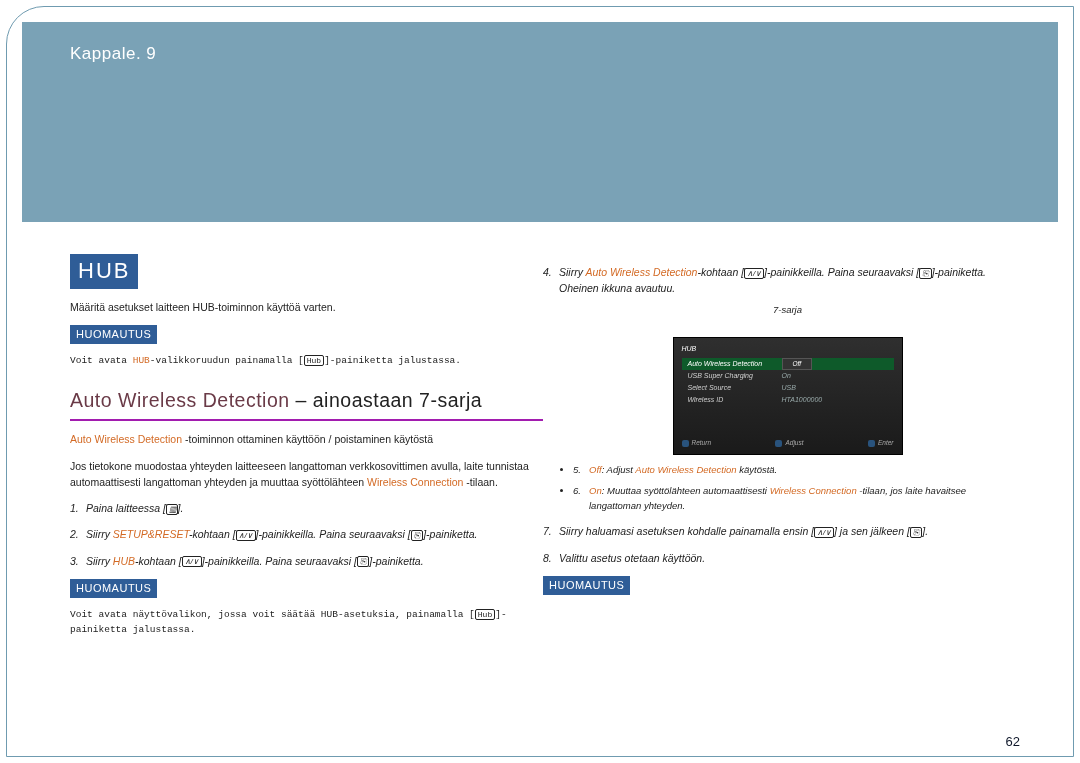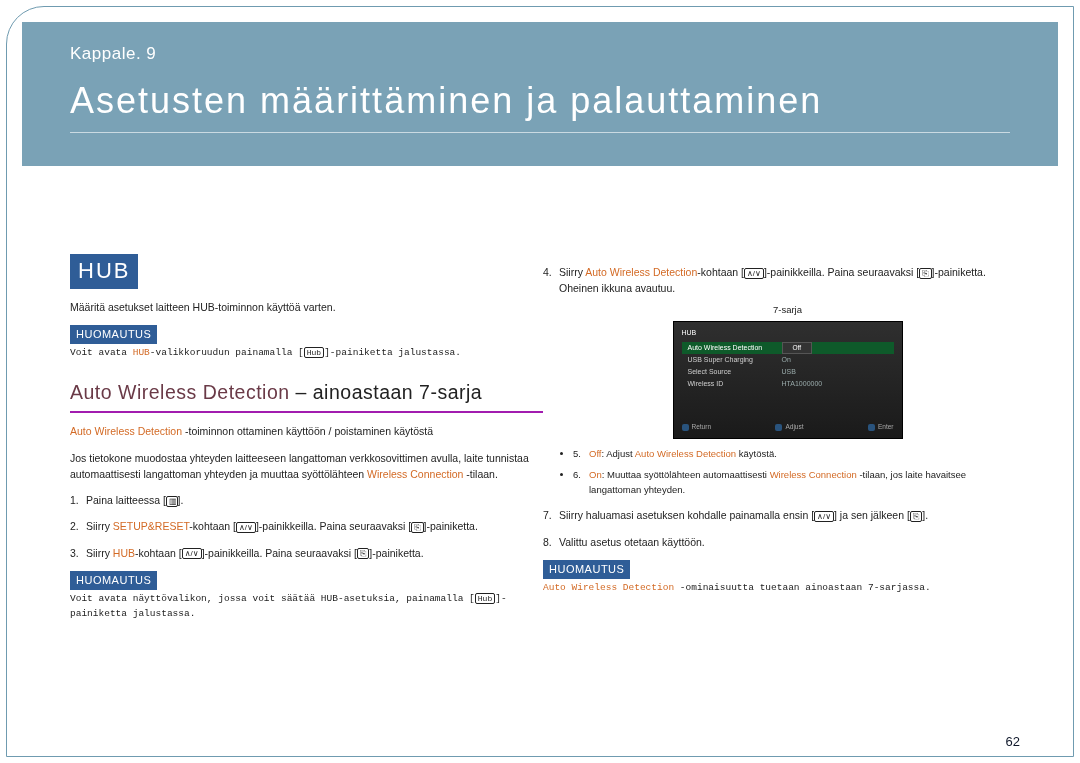--- a/index.html
+++ b/index.html
@@ -13,21 +13,21 @@
   }
   .page-frame {
     position: absolute;
     top: 6px; left: 6px; right: 6px; bottom: 6px;
     border: 1px solid #6f9bb0;
     border-radius: 38px 0 0 0;
   }
   .banner {
     position: absolute;
     top: 22px; left: 22px; right: 22px;
-    height: 144px;
+    height: 200px;
     background: #7aa2b6;
     color: #fff;
     padding: 22px 48px 0 48px;
   }
   .chapter {
     font-size: 17px;
     font-weight: 400;
     letter-spacing: 0.5px;
     margin-bottom: 16px;
   }
@@ -56,51 +56,51 @@
     letter-spacing: 2px;
   }
   .note-badge {
     display: inline-block;
     background: #2f5d97;
     color: #fff;
     font-size: 11px;
     padding: 1px 6px;
     letter-spacing: 0.5px;
     margin-top: 10px;
-    margin-bottom: 2px;
+    margin-bottom: 10px;
   }
   .body-text { margin-top: 10px; }
   .subhead {
     font-size: 19.5px;
     color: #6a3a47;
     letter-spacing: 0.5px;
     margin-top: 16px;
     padding-bottom: 4px;
     border-bottom: 2px solid #a21caf;
   }
   .subhead .dark { color: #222; }
   .smalltext { font-size: 9.5px; font-family: Liberation Mono, monospace; }
   .orange { color: #d36a25; }
   ol { list-style: none; counter-reset: step; margin-top: 6px; }
-  ol li { counter-increment: step; margin-top: 10px; padding-left: 16px; position: relative; }
+  ol li { counter-increment: step; margin-top: 10px; padding-left: 16px; position: relative; font-style: italic; }
   ol li::before { content: counter(step) "."; position: absolute; left: 0; }
   .icon {
     display: inline-block;
     border: 1px solid #222;
     border-radius: 2px;
     font-size: 8px;
     line-height: 9px;
     padding: 0 2px;
     vertical-align: middle;
   }
   .icon.wide { letter-spacing: -2px; }
   .bullets { margin-top: 8px; }
   .bullets li { list-style: disc; margin-left: 14px; margin-top: 6px; font-size: 9.5px; }
   .screenshot-wrap { text-align: center; margin-top: 6px; }
-  .series-label { font-size: 9.5px; margin-bottom: 4px; }
+  .series-label { font-size: 9.5px; margin-bottom: 20px; }
   .osd {
     width: 230px; height: 118px;
     margin: 0 auto;
     background: linear-gradient(#2f2f2f,#1a1a1a);
     border: 1px solid #000;
     color: #cfcfcf;
     font-size: 7px;
     padding: 6px 8px;
     text-align: left;
     position: relative;
@@ -129,21 +129,20 @@
     font-size: 13px; color: #0f172a;
   }
 </style>
 </head>
 <body>
 
 <div class="page-frame"></div>
 
 <div class="banner">
   <div class="chapter">Kappale. 9</div>
-  <div class="title">Asetusten määrittäminen ja palauttaminen</div>
 </div>
 
 <div class="content">
 
   <div class="col">
     <span class="hub-badge">HUB</span>
     <p class="body-text">Määritä asetukset laitteen HUB-toiminnon käyttöä varten.</p>
 
     <div class="note-badge">HUOMAUTUS</div>
     <p class="smalltext">
@@ -224,19 +223,16 @@
       </li>
       <li>
         <span>Siirry haluamasi asetuksen kohdalle painamalla ensin [</span><span class="icon">∧/∨</span><span>] ja sen jälkeen [</span><span class="icon">⎘</span><span>].</span>
       </li>
       <li>
         <span>Valittu asetus otetaan käyttöön.</span>
       </li>
     </ol>
 
     <div class="note-badge">HUOMAUTUS</div>
-    <p class="smalltext">
-      <span class="orange">Auto Wireless Detection</span><span> -ominaisuutta tuetaan ainoastaan 7-sarjassa.</span>
-    </p>
   </div>
 </div>
 
 <div class="page-num">62</div>
 
 </body></html>

